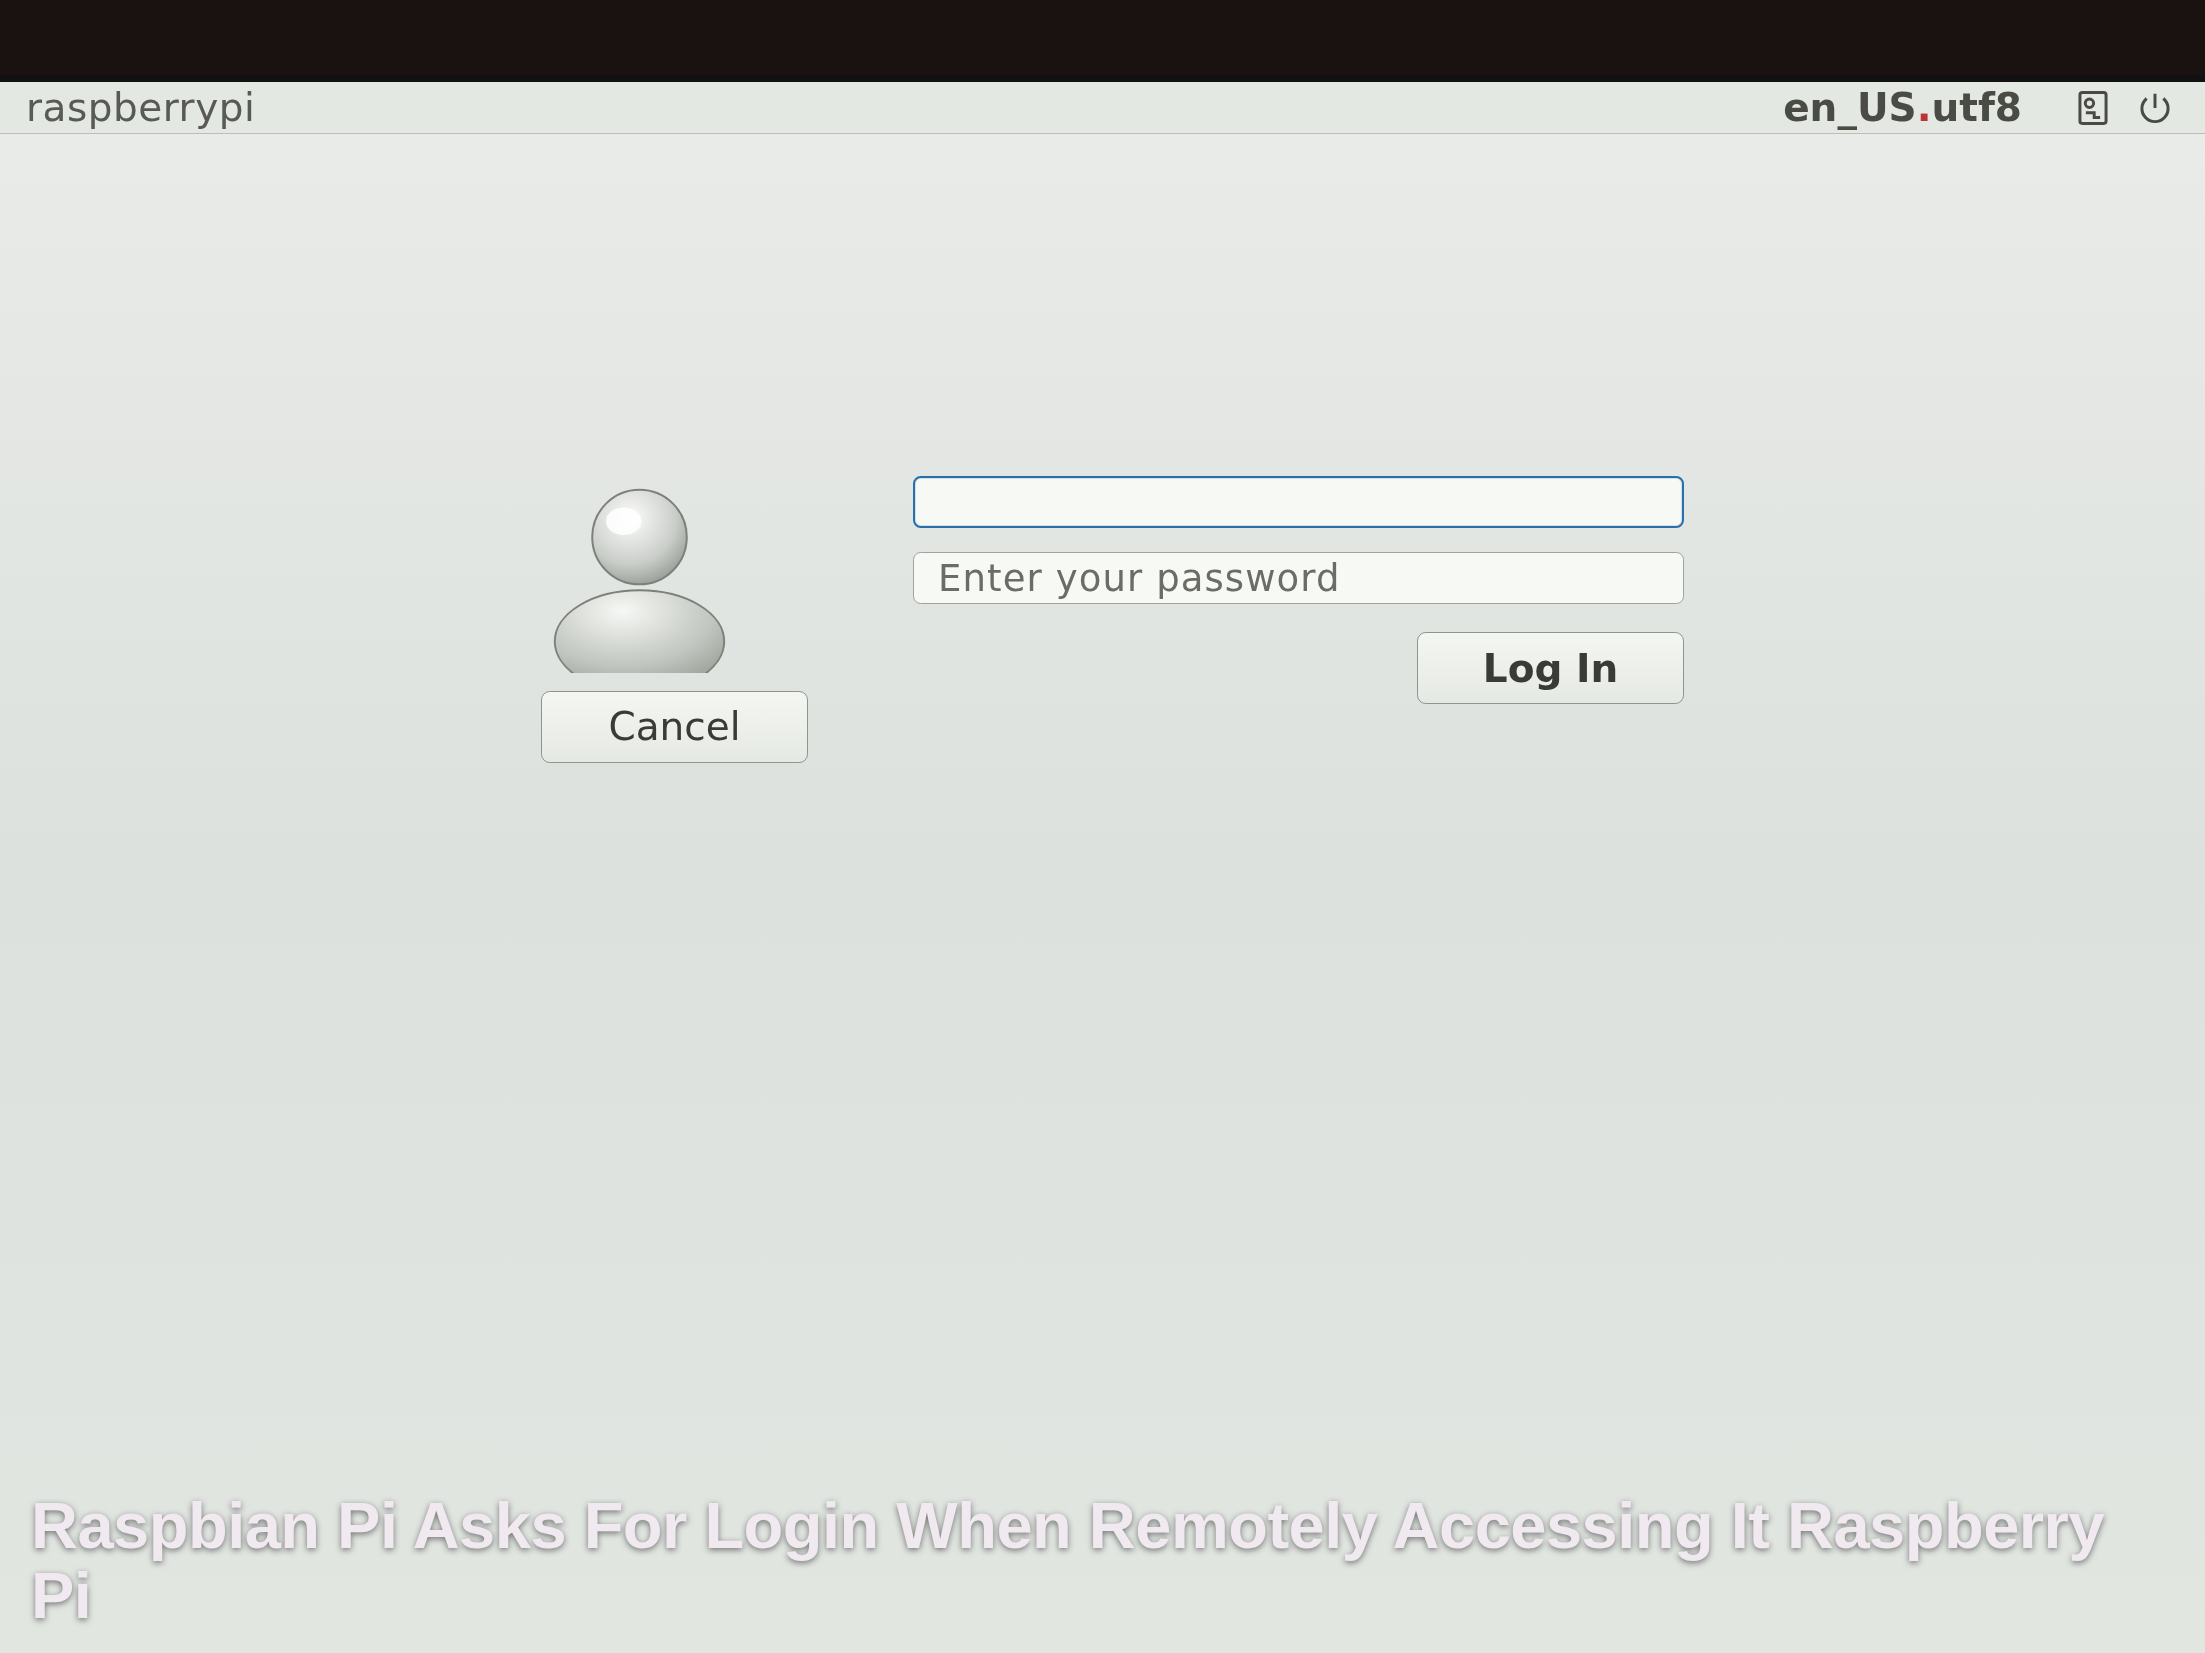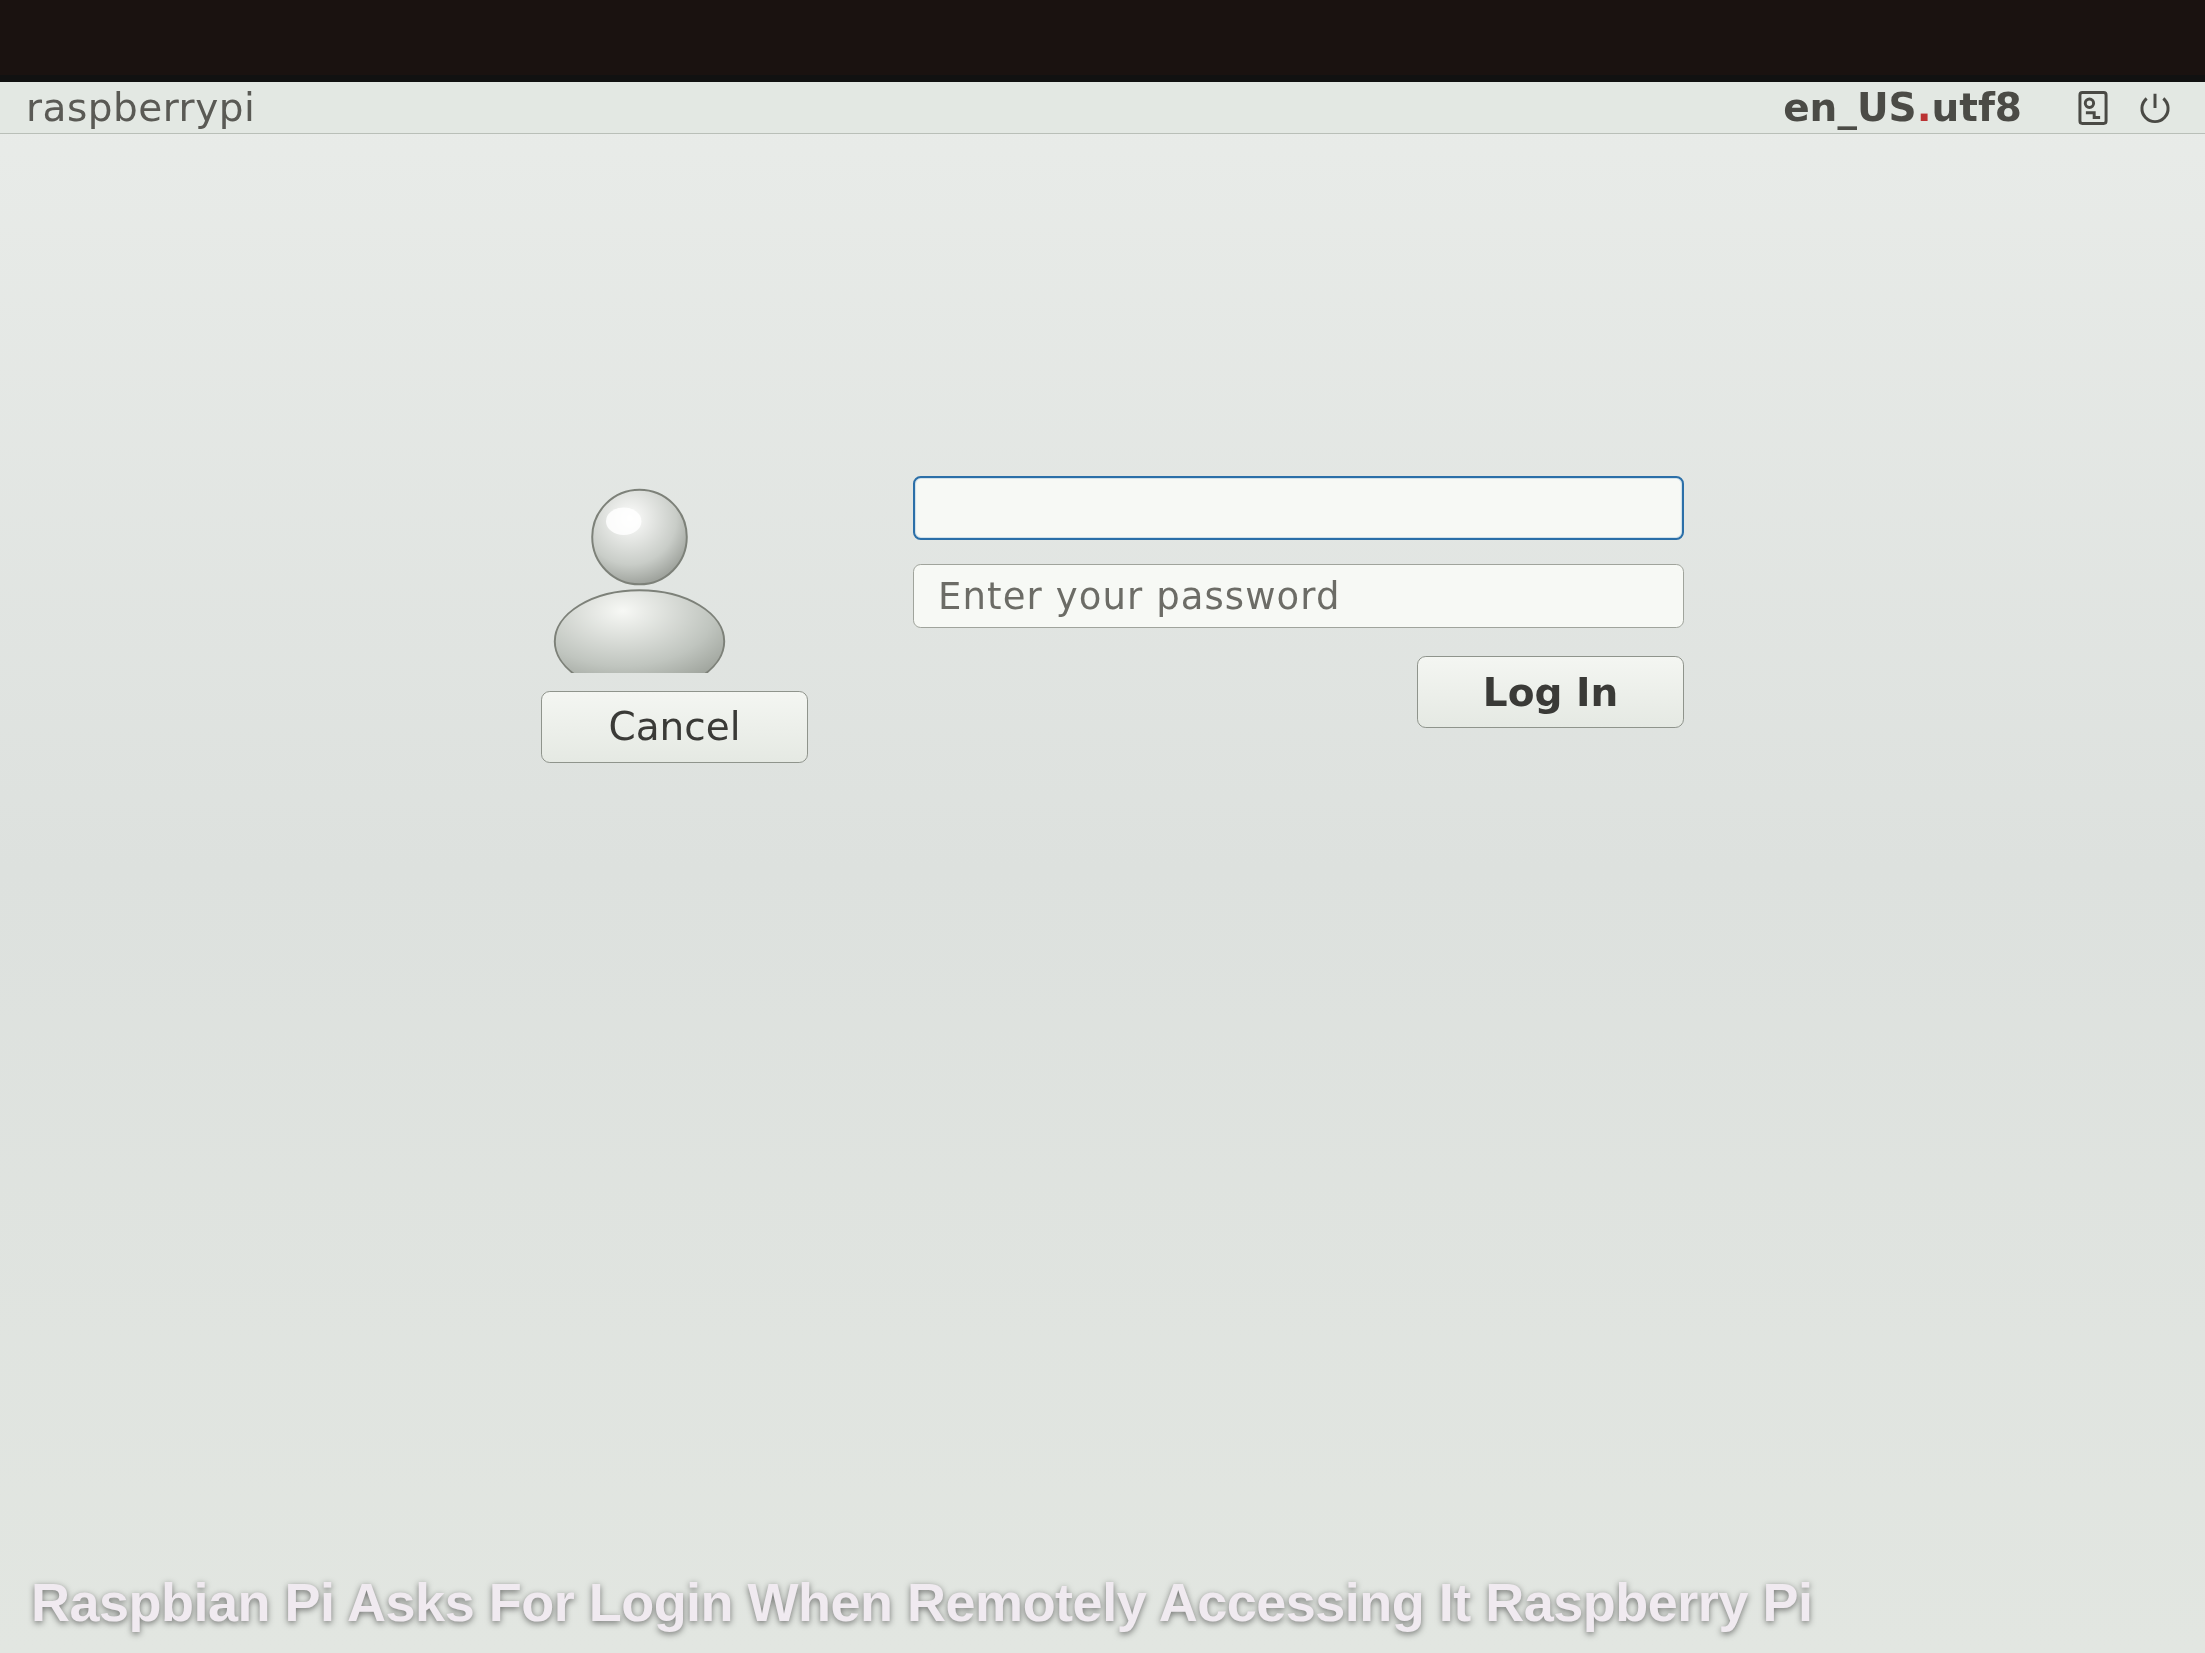--- a/index.html
+++ b/index.html
@@ -82,42 +82,42 @@
   .cancel-btn { margin-top: 17.5px; width: 267px; }
   .login-btn { width: 267px; font-weight: bold; }
   .fields-col {
     flex: 1;
     padding-left: 77px;
     display: flex;
     flex-direction: column;
     gap: 24px;
   }
   .text-input {
-    height: 64px;
+    height: 52px;
     border: 1.6px solid #a0a49c;
     border-radius: 7.7px;
     background: #f7f9f5;
     font-size: 37px;
     padding: 0 24px;
     color: #333;
     font-family: inherit;
     outline: none;
   }
   .text-input.focused {
     border: 2.2px solid #2b6fa8;
     box-shadow: inset 0 0 0 1.1px rgba(60,130,190,0.2);
   }
   .text-input::placeholder { color: #6c6c66; letter-spacing: 1.1px; }
   .btn-row { display: flex; justify-content: flex-end; margin-top: 4.4px; }
 
   .caption {
     position: absolute;
     left: 0; right: 0; bottom: 0;
     padding: 0 39px 22px 31px;
-    font-size: 54px;
+    font-size: 65px;
     line-height: 1.08;
     font-weight: 800;
     color: #f0eaf0;
     text-shadow: 0 2.2px 6.6px rgba(0,0,0,0.5);
     font-family: "Arial Black", Arial, sans-serif;
     letter-spacing: -0.5px;
   }
 
   .side-text {
     position: absolute;

